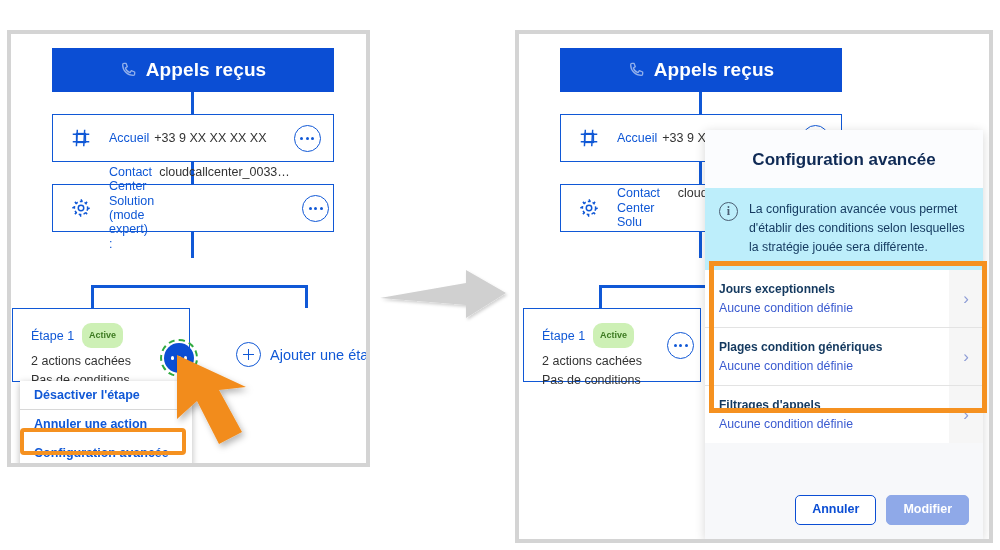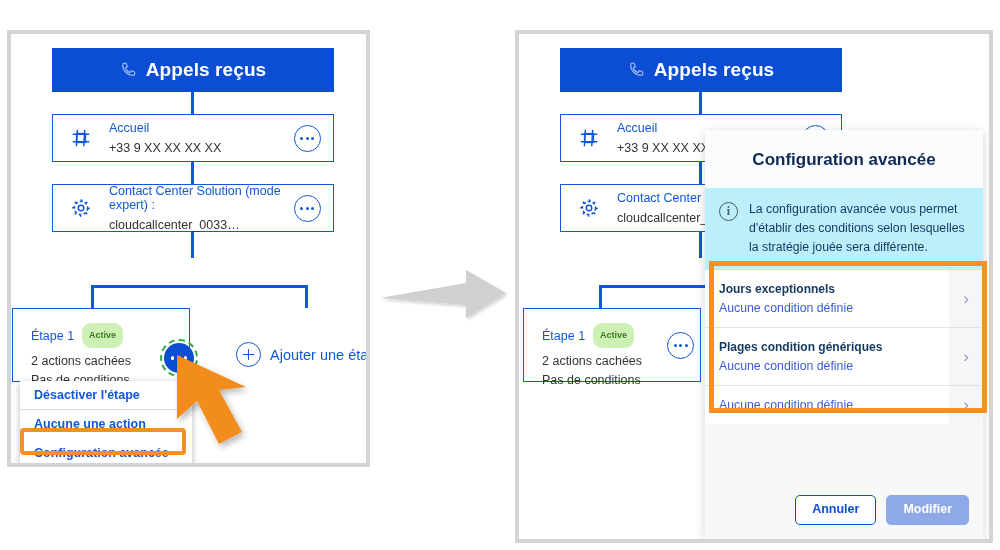--- a/index.html
+++ b/index.html
@@ -41,21 +41,21 @@
     border:1.5px solid #1058d6;
     background:#ffffff;
     box-sizing:border-box;
     display:flex;align-items:center;
   }
   .node .node-ico{
     width:56px;min-width:56px;
     display:flex;align-items:center;justify-content:center;
     color:#1058d6;
   }
-  .node .node-body{flex:1;display:flex;flex-direction:column;gap:5px;}
+  .node .node-body{flex:1;display:flex;flex-direction:row;gap:5px;}
   .node .node-title{font-size:12.5px;color:#1058d6;line-height:1.15;}
   .node .node-sub{font-size:12.5px;color:#333333;line-height:1.15;}
   .node .node-dots{
     width:52px;min-width:52px;
     display:flex;align-items:center;justify-content:center;
   }
   .dots-circle{
     width:27px;height:27px;border-radius:50%;
     border:1.5px solid #1058d6;
     display:flex;align-items:center;justify-content:center;
@@ -307,21 +307,21 @@
         <i></i>
     </div>
 
     <div class="add-step" style="left:225px;top:308px;">
       <span class="plus-circle"></span>
       <span>Ajouter une étape</span>
     </div>
 
     <div class="ctx-menu" style="left:9px;top:347px;width:172px;">
       <div class="ctx-item">Désactiver l'étape</div>
-      <div class="ctx-item no-rule">Aucune une action</div>
+      <div class="ctx-item no-rule">Annuler une action</div>
       <div class="ctx-item">Configuration avancée</div>
 
     </div>
     <div class="ctx-highlight" style="left:9px;top:394px;width:166px;height:27px;"></div>
 
     <div class="cursor-arrow" style="left:163px;top:318px;">
       <svg width="120" height="105" viewBox="0 0 120 105">
         <defs>
           <filter id="shadowA" x="-30%" y="-30%" width="180%" height="180%">
             <feDropShadow dx="2.5" dy="3.5" stdDeviation="3" flood-color="#000" flood-opacity="0.28"></feDropShadow>
@@ -442,20 +442,21 @@
         </div>
         <div class="cond-row">
           <div class="cond-main">
             <div class="cond-title">Plages condition génériques</div>
             <div class="cond-sub">Aucune condition définie</div>
           </div>
           <div class="cond-chev">›</div>
         </div>
         <div class="cond-row">
           <div class="cond-main">
+            <div class="cond-title">Filtrages d'appels</div>
             <div class="cond-sub">Aucune condition définie</div>
           </div>
           <div class="cond-chev">›</div>
         </div>
       </div>
 
       <div class="dlg-footer" style="right:14px;bottom:14px;">
         <button class="btn btn-cancel">Annuler</button>
         <button class="btn btn-primary">Modifier</button>
       </div>

